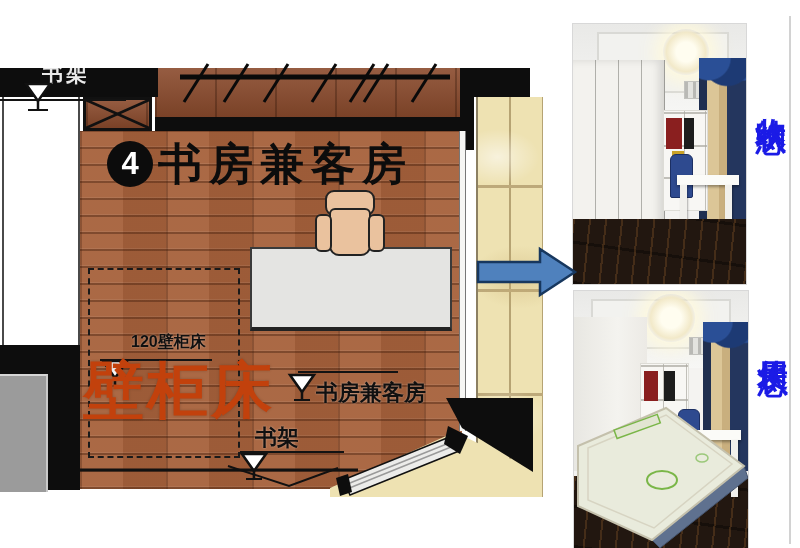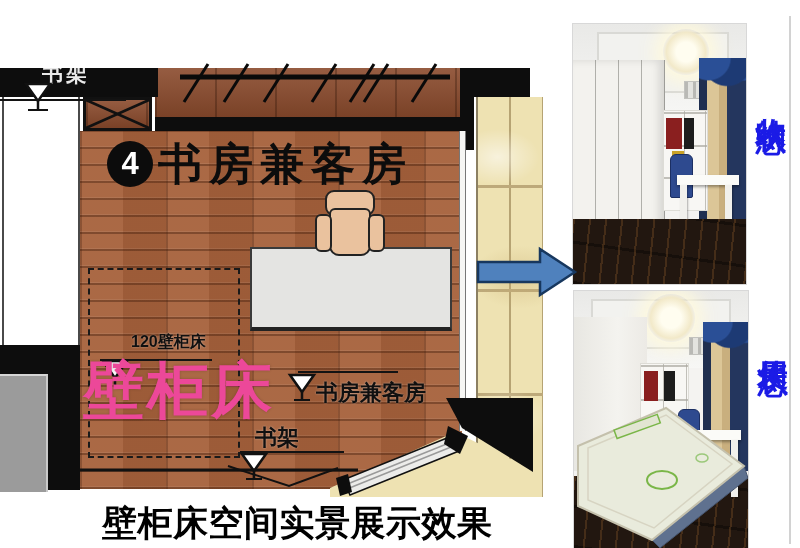--- a/index.html
+++ b/index.html
@@ -35,21 +35,21 @@
 
   .plan-label{position:absolute;font-weight:bold;color:#101010;font-size:22px;line-height:1;
               white-space:nowrap;z-index:10;text-shadow:0 0 2px rgba(255,255,255,.45);}
   .u-line{position:absolute;height:2px;background:#131313;z-index:10;}
 
   .title-circle{position:absolute;left:107px;top:141px;width:46px;height:46px;border-radius:50%;
                 background:#0c0c0c;color:#fff;font-size:31px;font-weight:bold;text-align:center;
                 line-height:46px;z-index:10;}
   .title-text{position:absolute;left:158px;top:142px;font-size:44px;font-weight:bold;color:#0c0c0c;
               letter-spacing:7px;line-height:1;z-index:10;white-space:nowrap;}
-  .bed-big{position:absolute;left:83px;top:357px;font-size:61px;font-weight:bold;color:#ec4899;
+  .bed-big{position:absolute;left:83px;top:357px;font-size:61px;font-weight:bold;color:#c2410c;
            letter-spacing:3px;line-height:1.1;z-index:11;white-space:nowrap;text-shadow:0 0 3px rgba(0,0,0,.2);}
 
   .dashed-bed{position:absolute;left:88px;top:268px;width:148px;height:186px;
               border:2px dashed #1a1a1a;z-index:3;}
   .desk{position:absolute;left:250px;top:247px;width:198px;height:78px;background:var(--desk,#e4e4e2);
         border:2px solid #3a3a3a;border-bottom:4px solid #222;z-index:4;}
   .chair-part{position:absolute;background:var(--chair,#eac29e);border:2px solid #222;z-index:4;}
 
   
   .photo{position:absolute;overflow:hidden;border:1px solid #d8d8d8;background:#f4f3f1;z-index:2;}
@@ -239,15 +239,14 @@
       <ellipse cx="88" cy="92" rx="15" ry="9" fill="none" stroke="#7ab648" stroke-width="2"></ellipse>
       <ellipse cx="128" cy="70" rx="6" ry="4" fill="none" stroke="#9bc87a" stroke-width="1.5"></ellipse>
     </svg>
   </div>
 
   <div class="photo-label" style="left:750px;top:94px;">收纳状态</div>
   <div class="photo-label" style="left:752px;top:336px;">使用状态</div>
 
   <div class="divider"></div>
 
-  <div class="caption">壁柜床空间实景展示效果</div>
 
 </div>
 
 </body></html>

